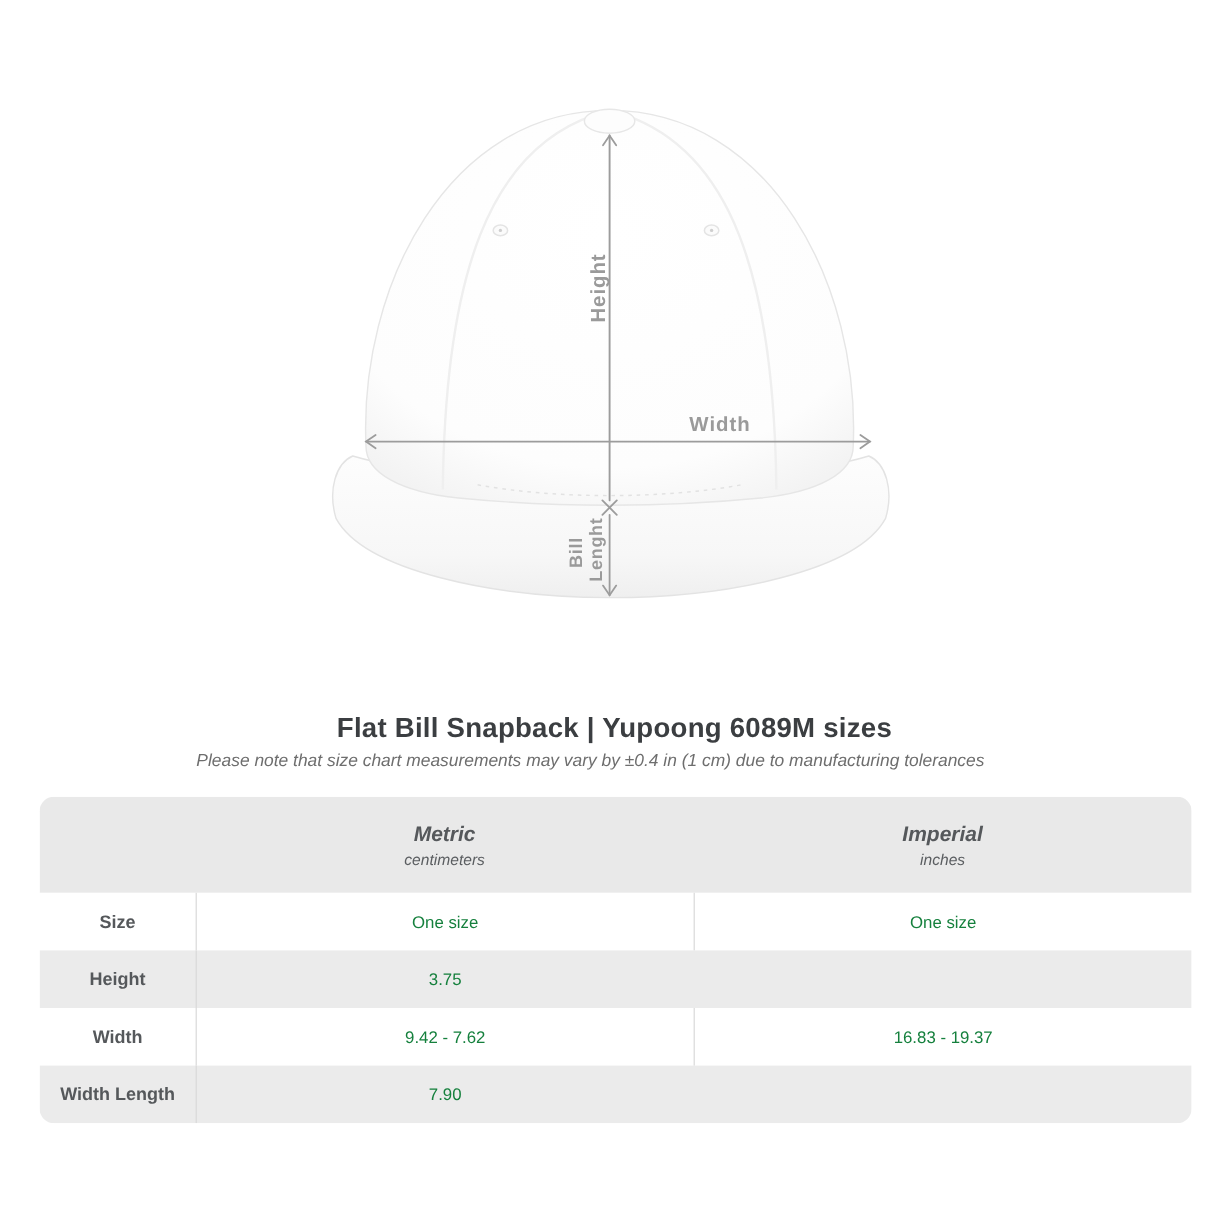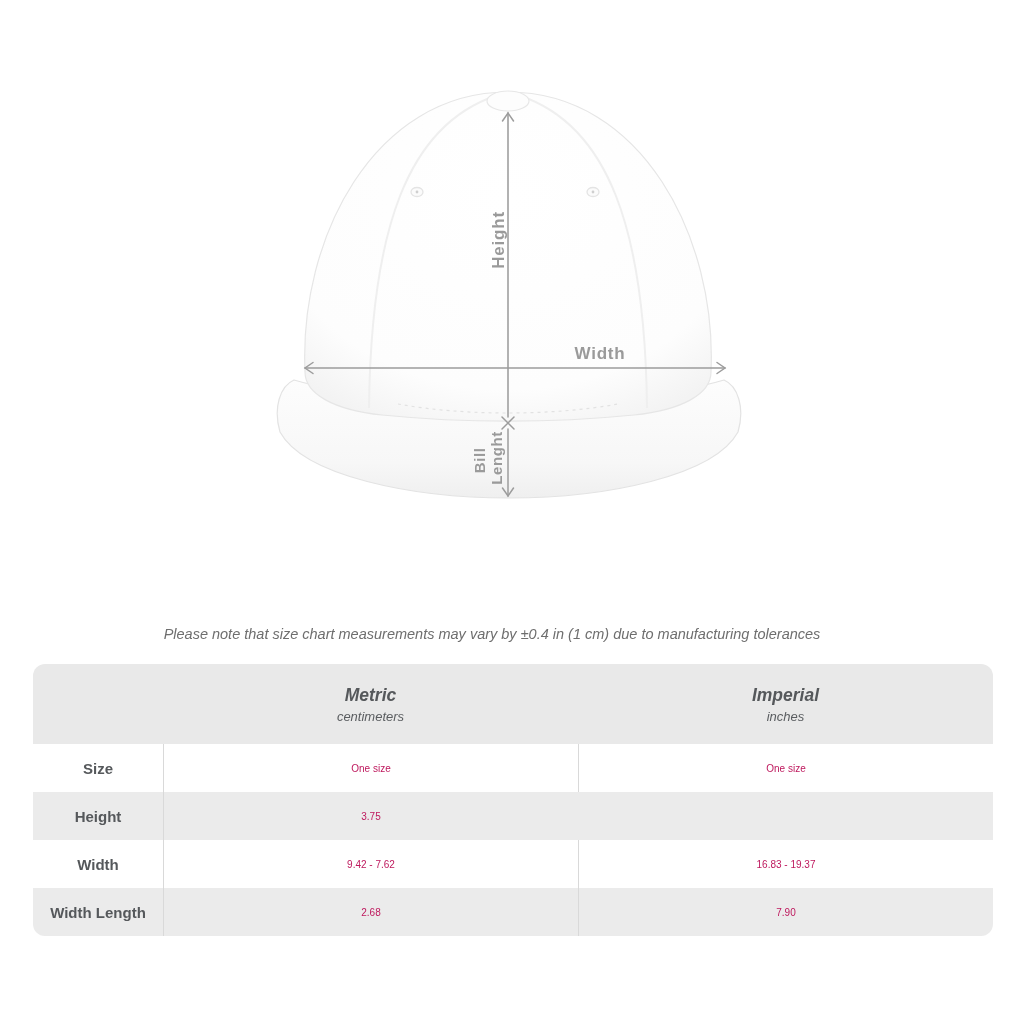--- a/index.html
+++ b/index.html
@@ -42,21 +42,21 @@
   .hcell { display: flex; flex-direction: column; justify-content: center; align-items: center; }
   .hlabel { font-size: 17.5px; font-weight: bold; font-style: italic; color: #55585b; }
   .hunit  { font-size: 13px; font-style: italic; color: #5a5d60; margin-top: 3px; }
   .trow {
     display: grid; grid-template-columns: 130px 415px 415px;
     height: 48px; background: #ffffff;
   }
   .trow.alt { background: #ebebeb; }
   .tcell {
     display: flex; align-items: center; justify-content: center;
-    font-size: 10px; color: #be185d;
+    font-size: 14px; color: #15803d;
   }
   .tcell.rowlabel { font-weight: bold; font-size: 15px; color: #55585b; }
   .tcell.val { border-left: 1px solid #d9d9d9; }
 </style>
 </head>
 <body>
 
 <div class="page">
 
   <svg class="hat-svg" viewBox="0 0 504 452">
@@ -117,20 +117,21 @@
     <text class="dim-label" transform="rotate(-90 240 172)" x="240" y="178" text-anchor="middle">Height</text>
 
     <text class="dim-label" x="342" y="291" text-anchor="middle">Width</text>
 
     <text class="dim-label small" transform="rotate(-90 232 390)" text-anchor="middle">
       <tspan x="232" y="385">Bill</tspan>
       <tspan x="232" y="402">Lenght</tspan>
     </text>
   </svg>
 
+  <h1 class="title">Flat Bill Snapback | Yupoong 6089M sizes</h1>
   <p class="subtitle">Please note that size chart measurements may vary by ±0.4 in (1 cm) due to manufacturing tolerances</p>
 
   <div class="size-table">
     <div class="thead">
       <div class="hcell"></div>
       <div class="hcell">
         <div class="hlabel">Metric</div>
         <div class="hunit">centimeters</div>
       </div>
       <div class="hcell">
@@ -151,18 +152,17 @@
     </div>
 
     <div class="trow">
       <div class="tcell rowlabel">Width</div>
       <div class="tcell val">9.42 - 7.62</div>
       <div class="tcell val">16.83 - 19.37</div>
     </div>
 
     <div class="trow alt">
       <div class="tcell rowlabel">Width Length</div>
-      <div class="tcell val">2.68</div>
       <div class="tcell val">7.90</div>
     </div>
   </div>
 
 </div>
 
 </body></html>

